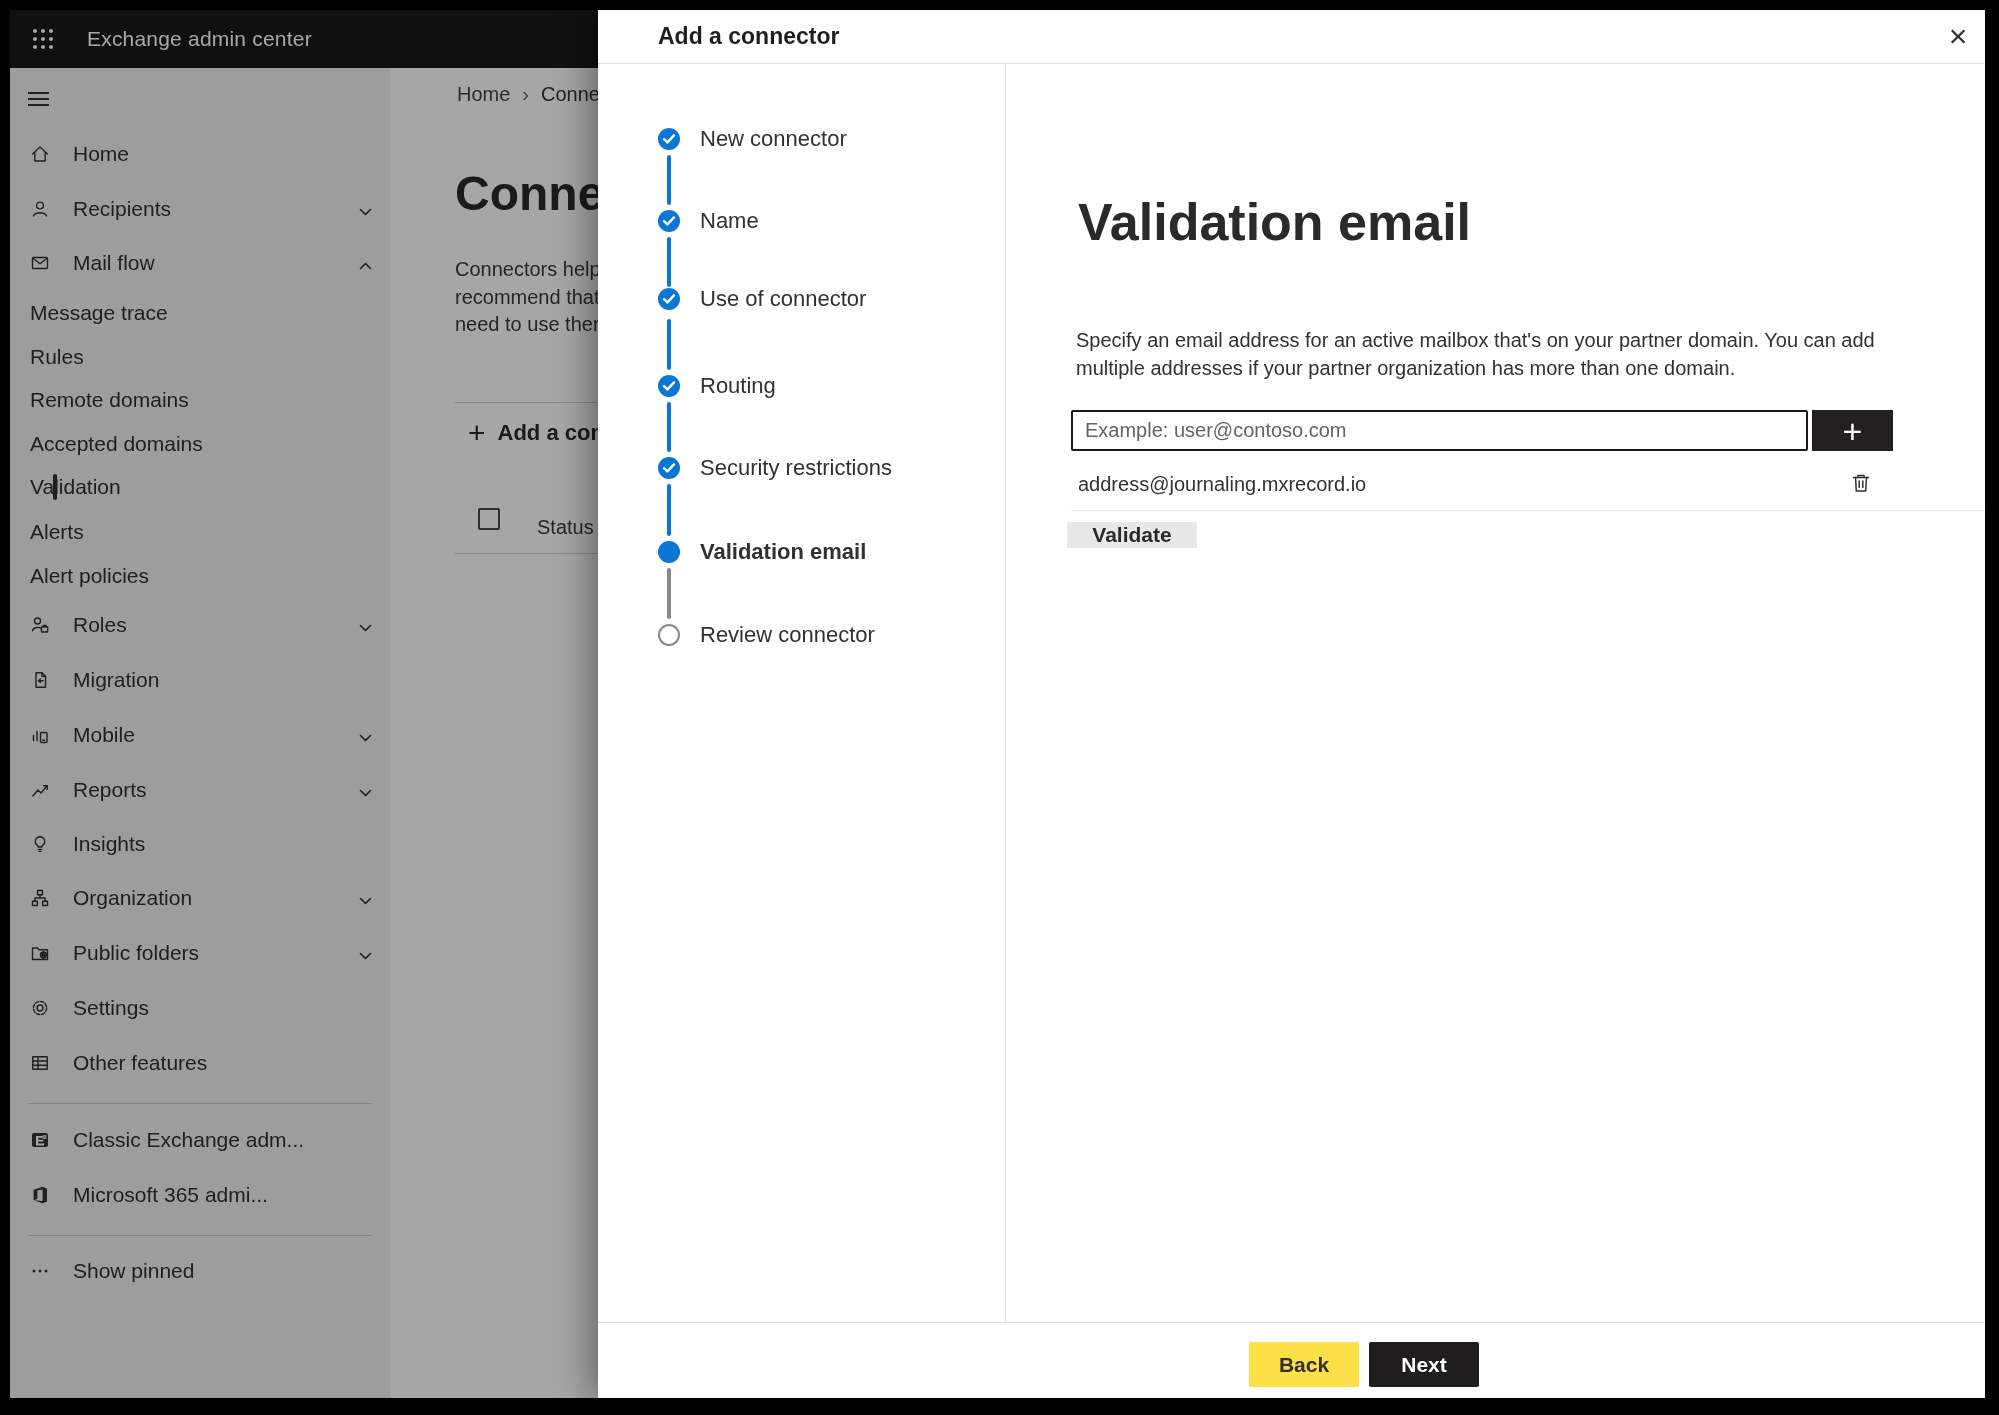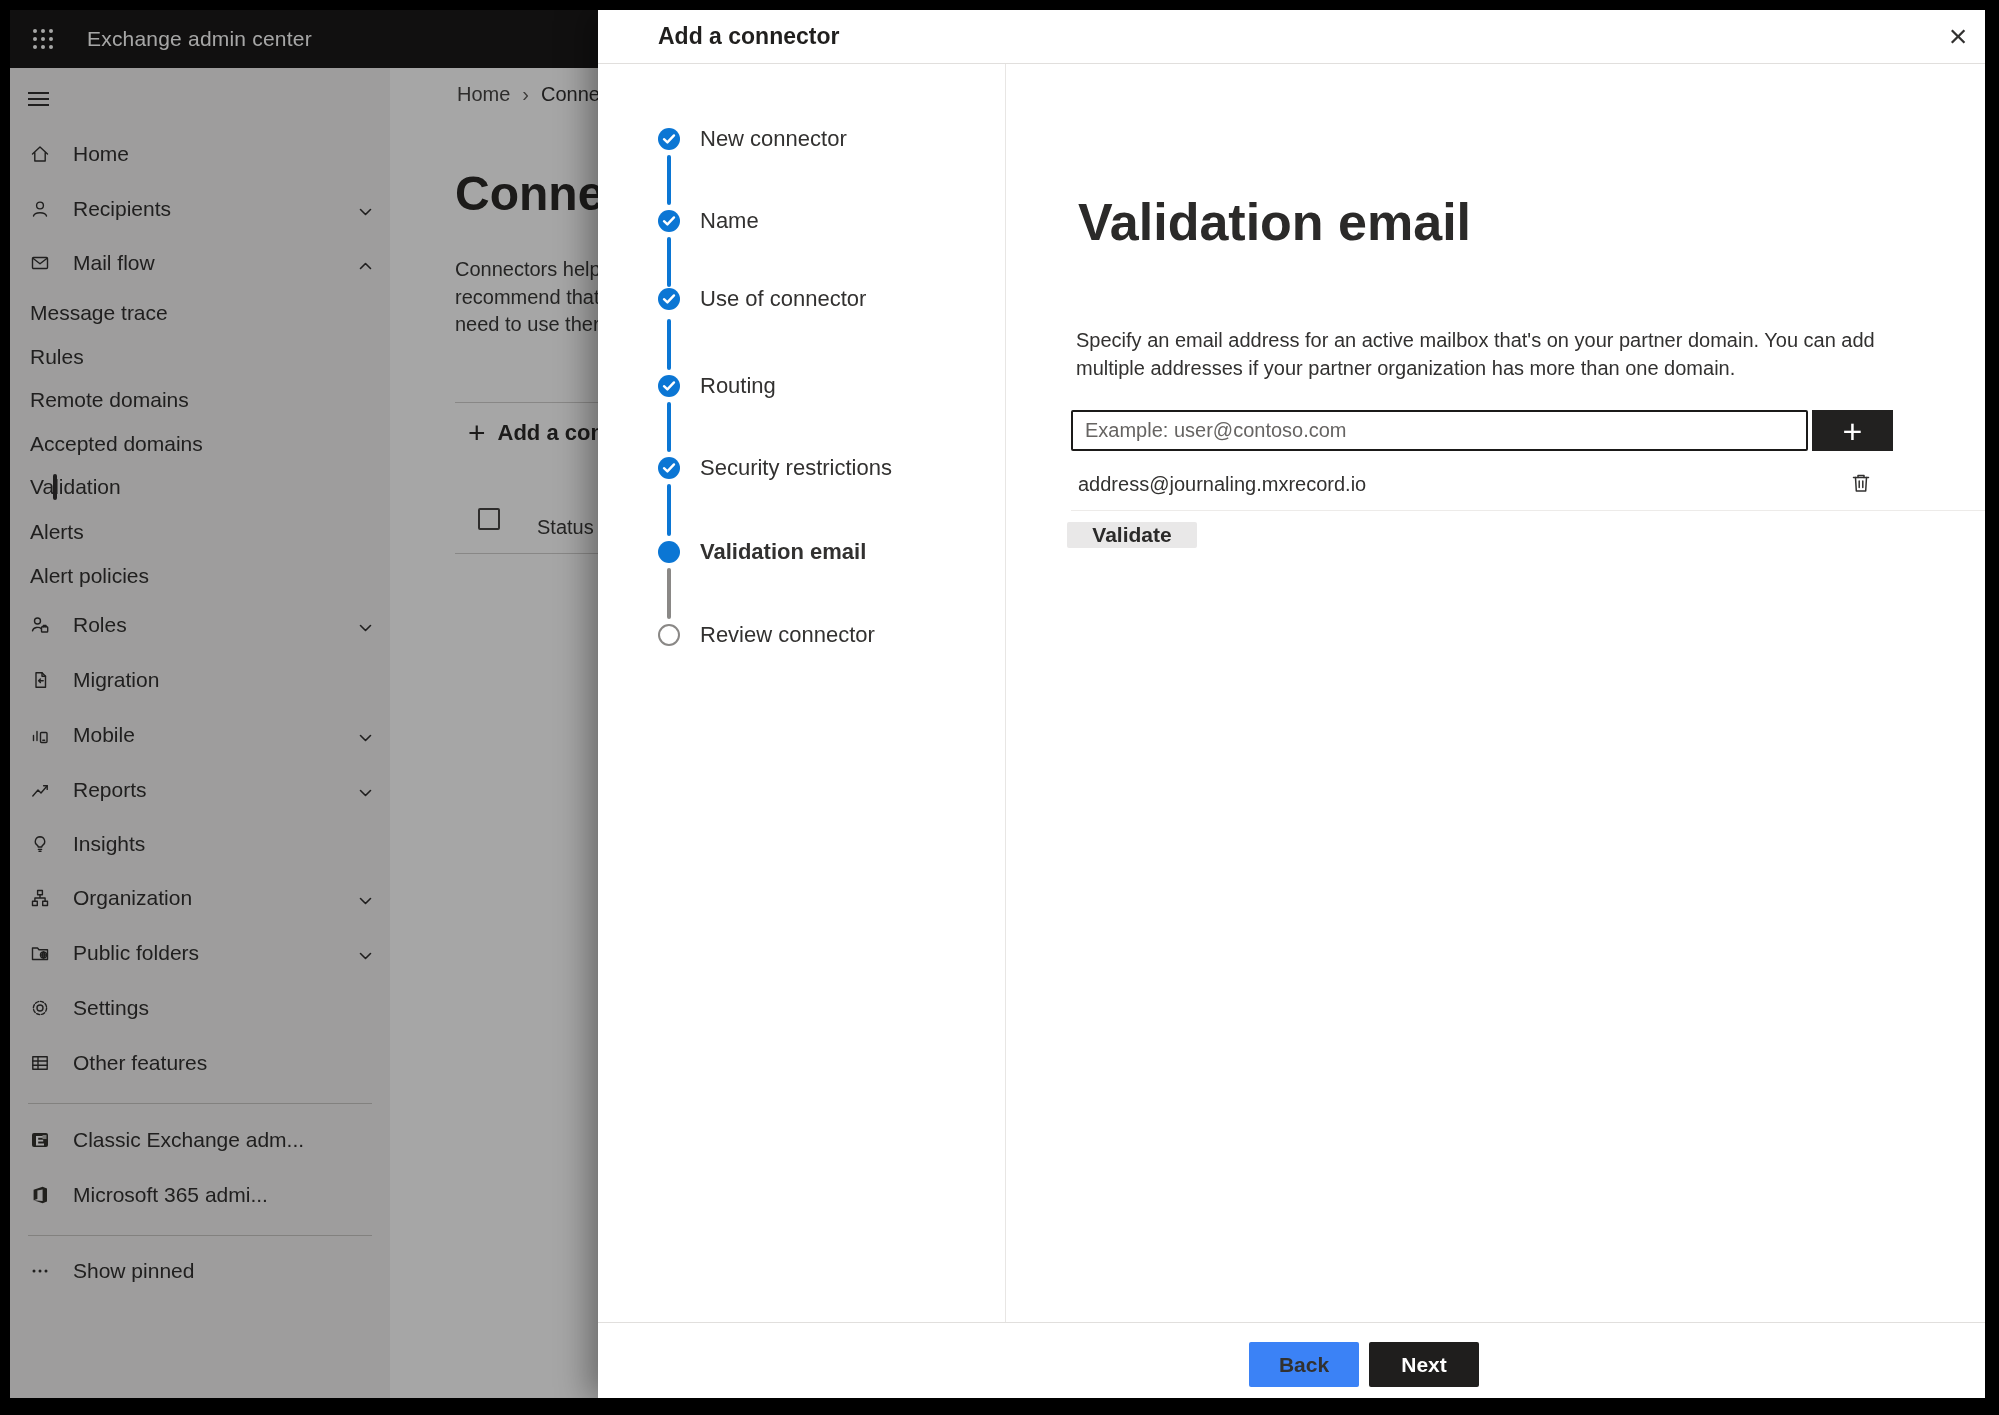--- a/index.html
+++ b/index.html
@@ -78,21 +78,21 @@
   .plus-btn { position:absolute; left:1214px; top:400px; width:81px; height:41px; background:#222120; color:#fff; border:none; font-size:34px; font-weight:200; cursor:pointer; line-height:36px; }
   .addr-row { position:absolute; left:473px; top:452px; width:914px; height:44px; }
   .addr-text { position:absolute; left:7px; top:0; height:44px; line-height:44px; font-size:20px; color:#323130; white-space:nowrap; }
   .trash-btn { position:absolute; left:773px; top:5px; width:34px; height:34px; background:none; border:none; cursor:pointer; }
   .trash-btn svg { stroke:#323130; fill:none; stroke-width:1.5; stroke-linecap:round; stroke-linejoin:round; }
   .list-divider { position:absolute; left:473px; top:500px; width:914px; height:1px; background:#edebe9; }
   .validate-btn { position:absolute; left:469px; top:512px; width:130px; height:26px; background:#e9e8e8; border:none; border-radius:2px; font-size:21px; font-weight:700; color:#2b2a29; cursor:pointer; font-family:"Liberation Sans","DejaVu Sans",sans-serif; }
 
   
   .ftr-divider { position:absolute; left:0; top:1312px; width:100%; height:1px; background:#e1dfdd; }
-  .back-btn { position:absolute; left:651px; top:1332px; width:110px; height:45px; background:#3b82f6; border:none; border-radius:2px; font-size:21px; font-weight:700; color:#323130; cursor:pointer; font-family:"Liberation Sans","DejaVu Sans",sans-serif; }
+  .back-btn { position:absolute; left:651px; top:1332px; width:110px; height:45px; background:#fde047; border:none; border-radius:2px; font-size:21px; font-weight:700; color:#323130; cursor:pointer; font-family:"Liberation Sans","DejaVu Sans",sans-serif; }
   .next-btn { position:absolute; left:771px; top:1332px; width:110px; height:45px; background:#1f1e1d; border:none; border-radius:2px; font-size:21px; font-weight:700; color:#fff; cursor:pointer; font-family:"Liberation Sans","DejaVu Sans",sans-serif; }
 </style>
 </head>
 <body>
 
 <div class="frame">
 
   <div class="topbar">
     <button class="waffle-btn" title="App launcher">
       <svg width="26" height="26" viewBox="0 0 26 26">

